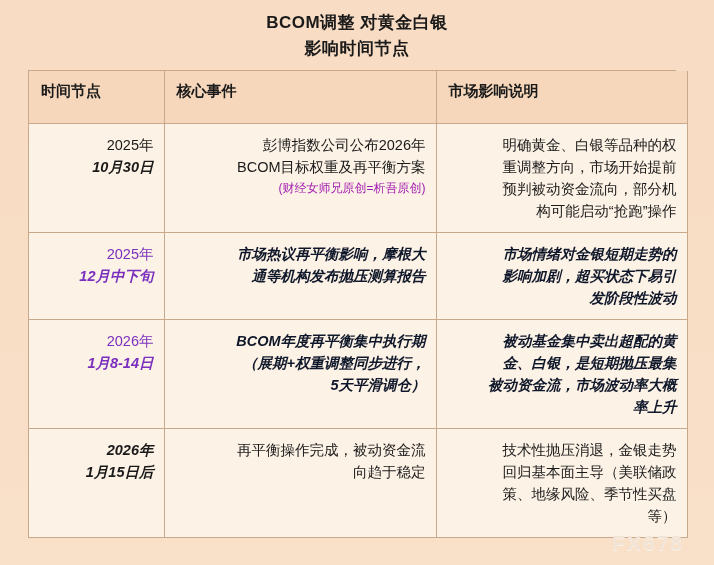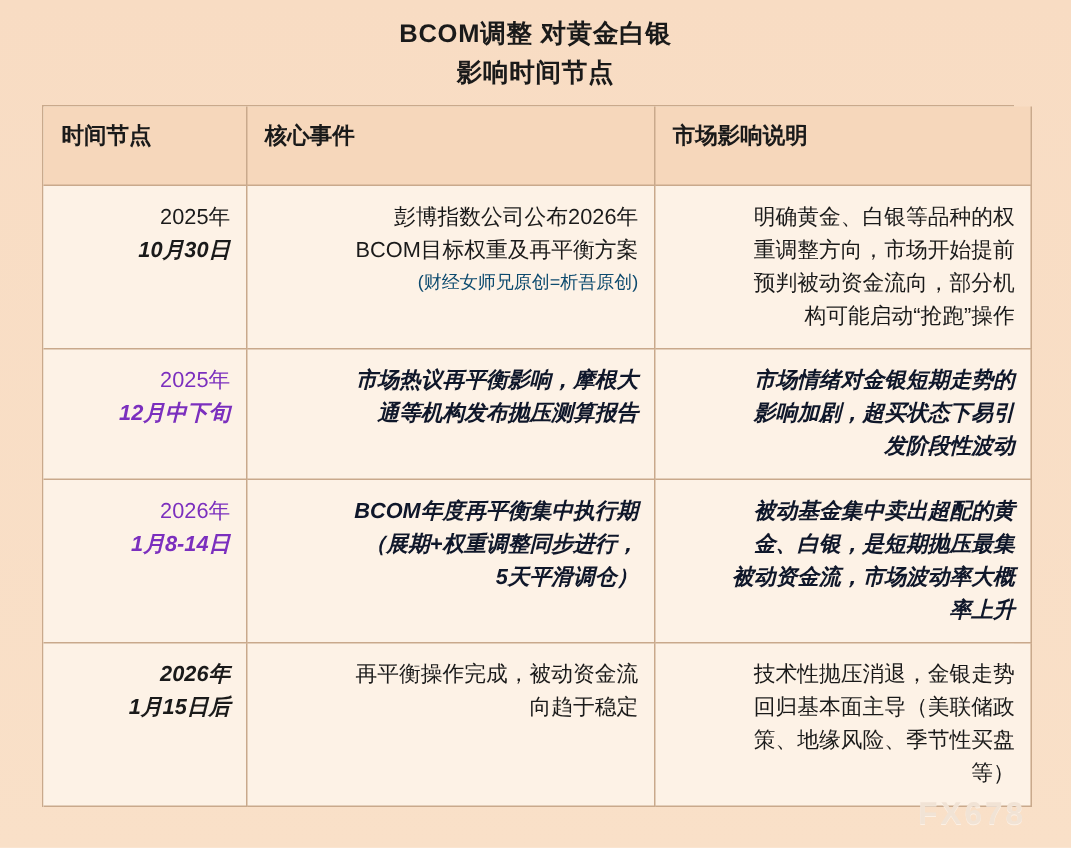--- a/index.html
+++ b/index.html
@@ -65,21 +65,21 @@
   col.c0 { width: 135px; }
   col.c1 { width: 272px; }
   col.c2 { width: 251px; }
   .cell-line { display: block; }
   .c-dark { color: #1a1a1a; }
   .c-purple { color: #7b2fbe; }
   .c-magenta { color: #0f172a; }
   .bold { font-weight: bold; font-style: italic; }
   .sub-note {
     display: block;
-    color: #0c4a6e;
+    color: #a21caf;
     font-size: 12px;
     line-height: 18px;
     margin-top: 1px;
   }
   .watermark {
     position: absolute;
     right: 30px;
     bottom: 10px;
     font-size: 21px;
     font-weight: bold;

